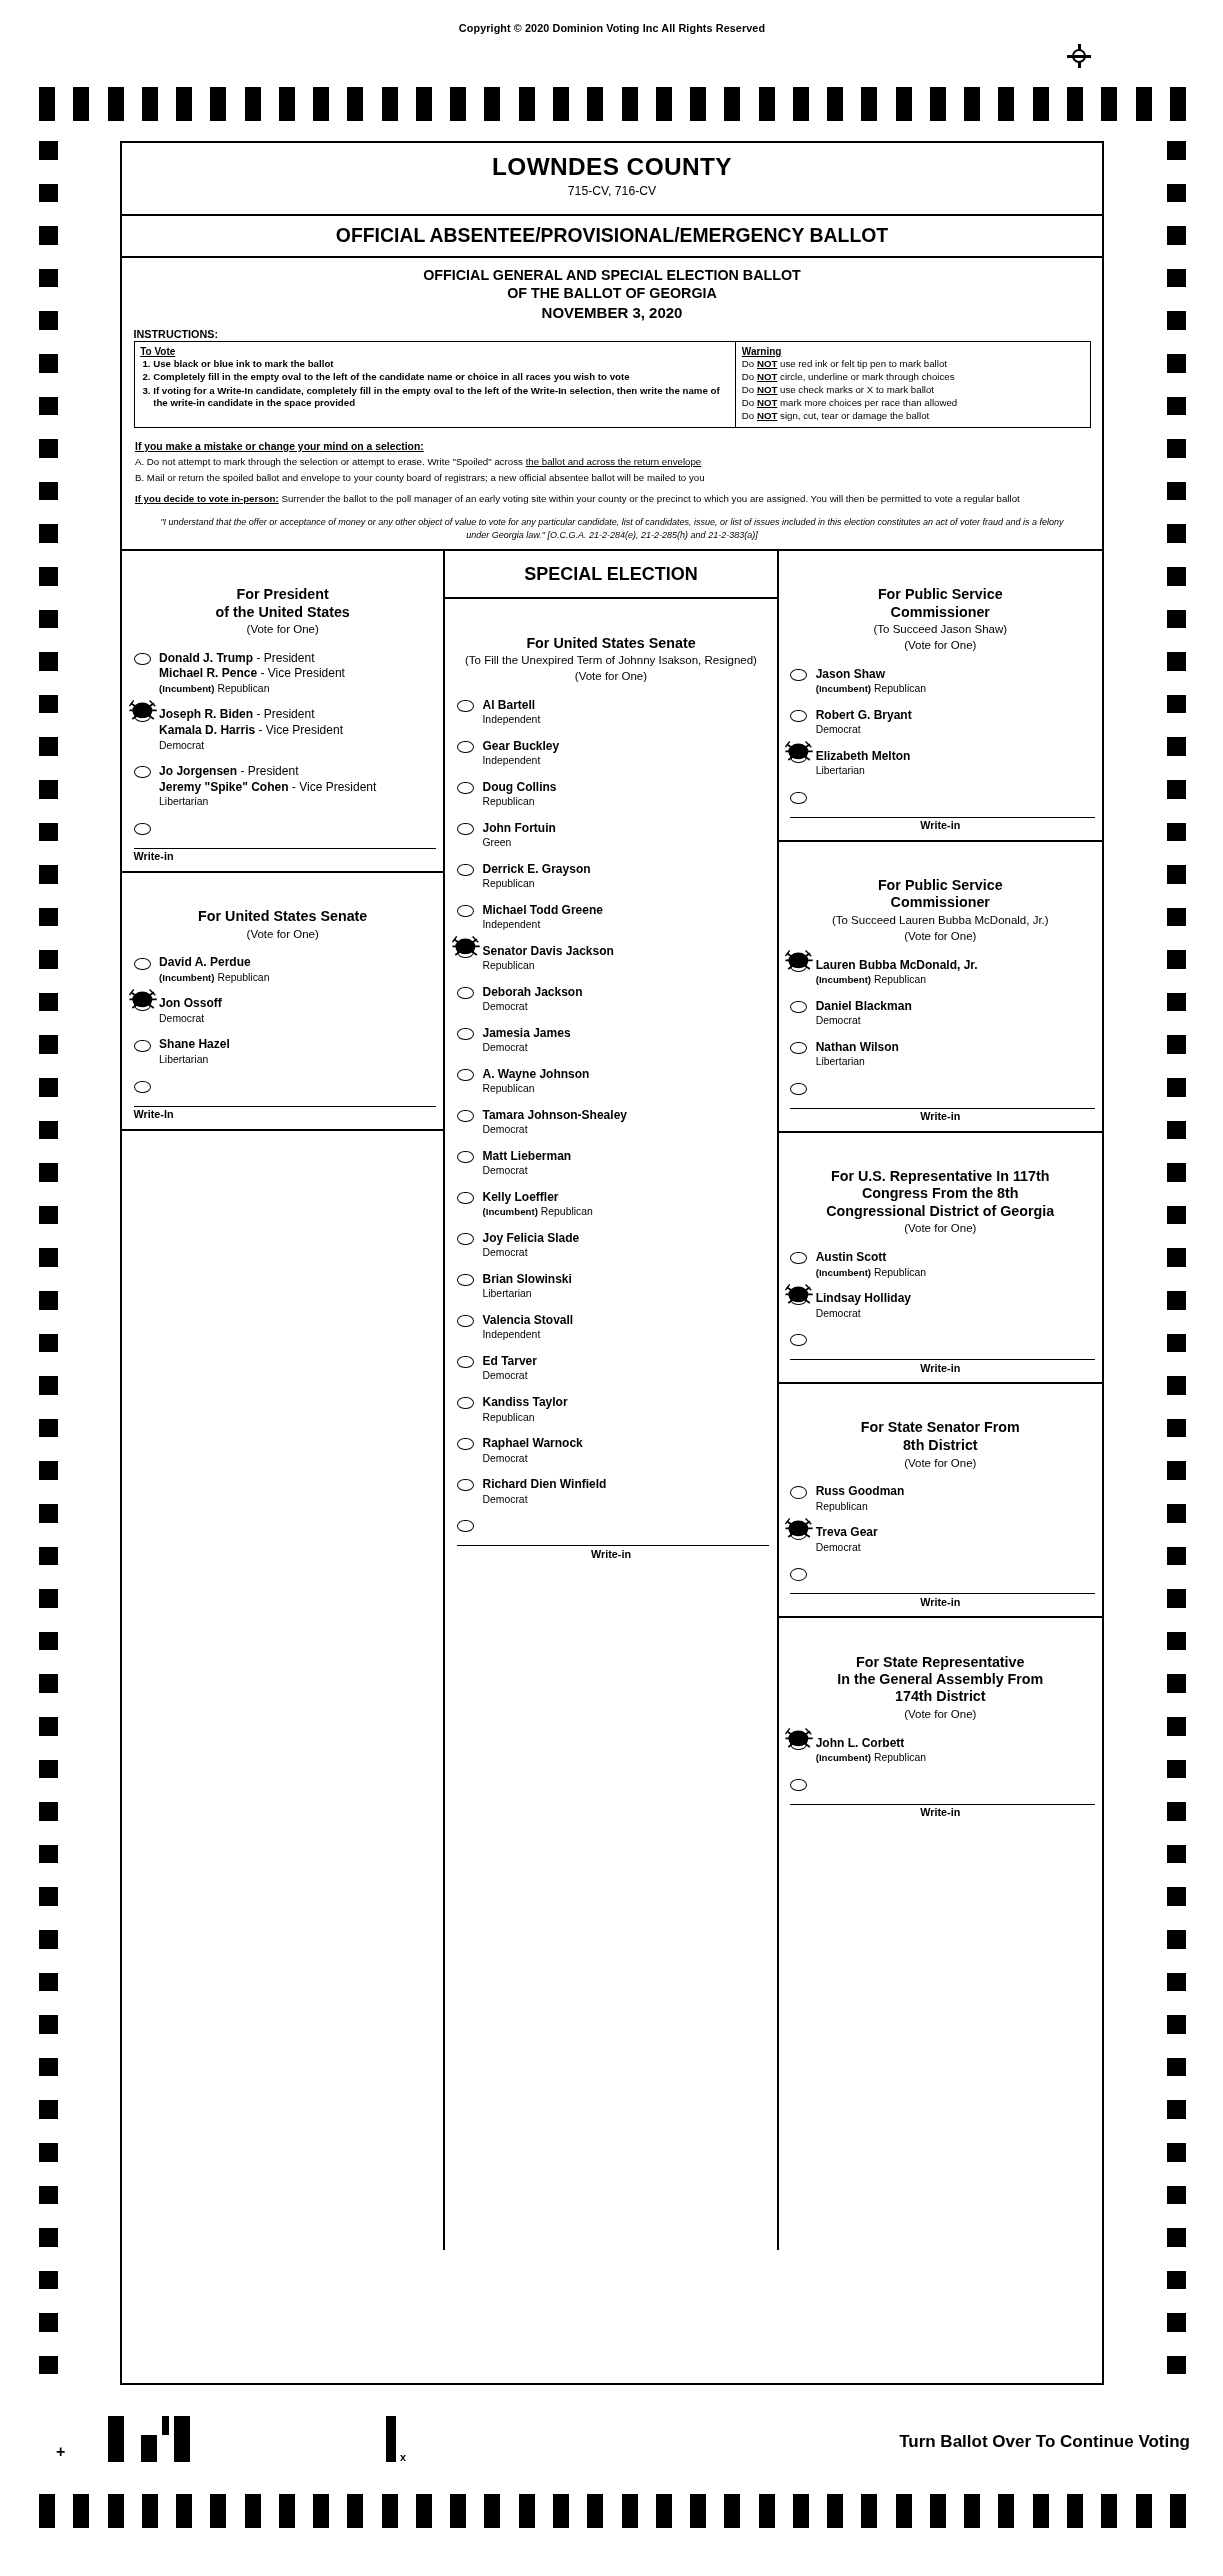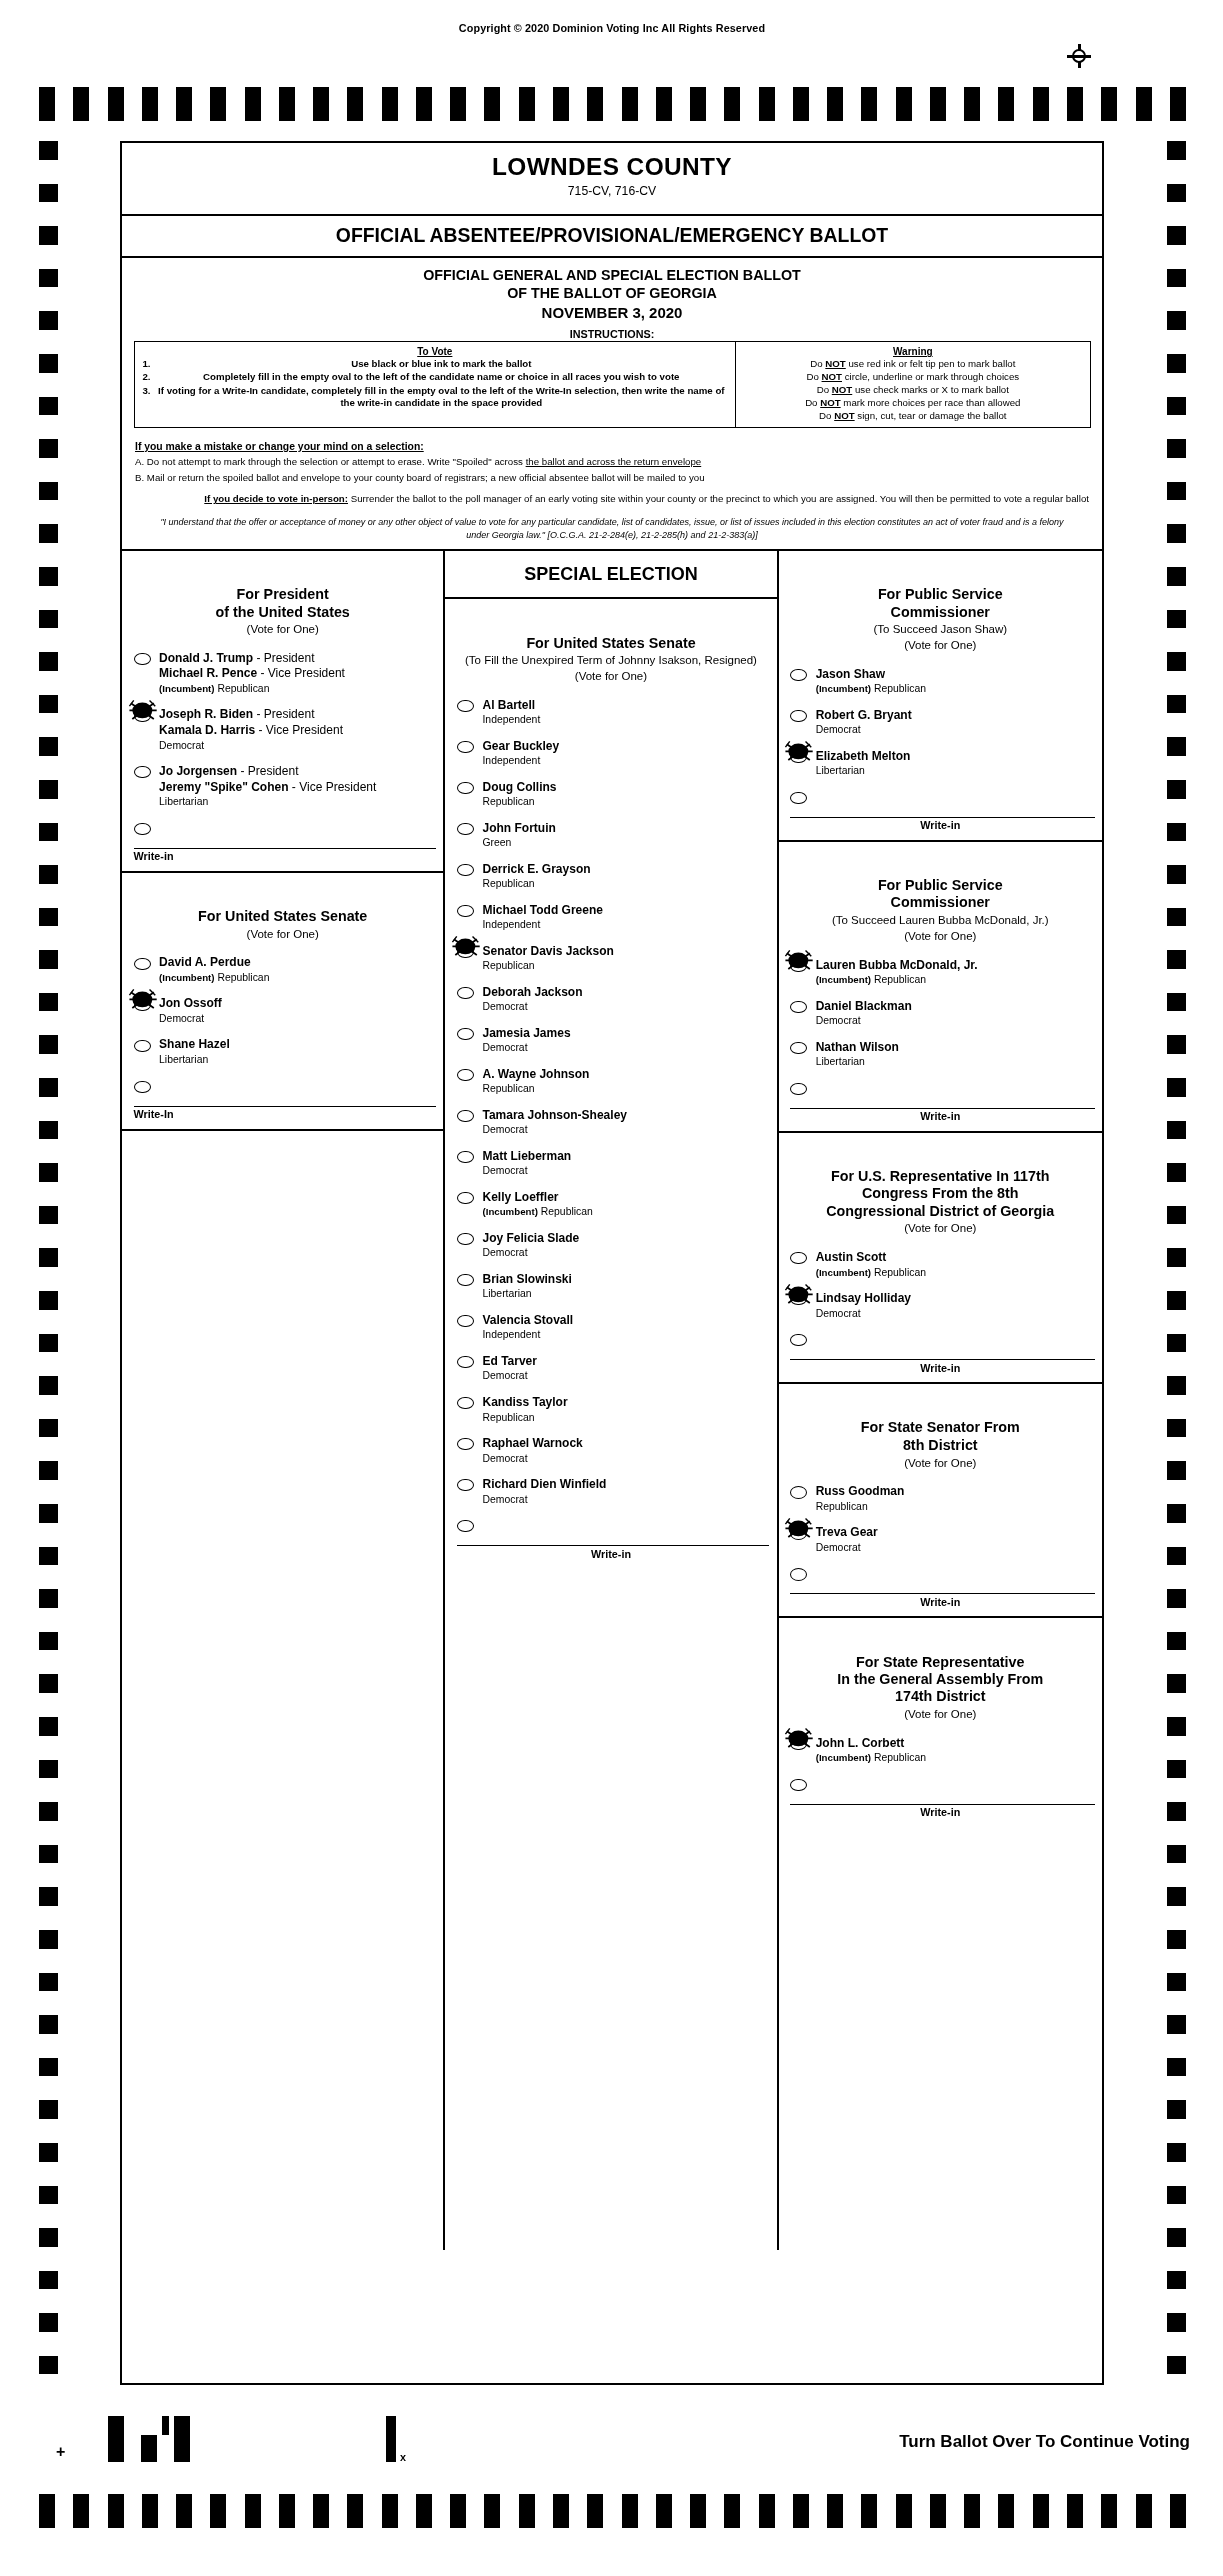--- a/index.html
+++ b/index.html
@@ -55,21 +55,21 @@
   .hdr { border-bottom:2.2px solid #000; padding:10px 0 16px; text-align:center; }
   .hdr h1 { margin:0; font-size:24.4px; font-weight:bold; letter-spacing:0.4px; }
   .hdr .cv { font-size:12.2px; margin-top:2.9px; font-weight:normal; }
   .hdr2 { border-bottom:2.2px solid #000; padding:8.6px 0; text-align:center; }
   .hdr2 h2 { margin:0; font-size:19.4px; font-weight:bold; }
   .hdr3 { padding:8.6px 0 7.2px; text-align:center; }
   .hdr3 .l1, .hdr3 .l2 { font-size:14.3px; font-weight:bold; line-height:1.25; }
   .hdr3 .l3 { font-size:15px; font-weight:bold; margin-top:1.4px; }
 
   
-  .instr-wrap { padding:0 11.5px 5.7px;text-align:center; }
+  .instr-wrap { padding:0 11.5px 5.7px; }
   .instr-title { font-size:10.8px; font-weight:bold; margin-bottom:1.4px; }
   .instr-box { border:1.4px solid #000; display:flex; }
   .instr-left { width:63%; border-right:1.4px solid #000; padding:3.6px 5.7px 5px; }
   .instr-right { width:37%; padding:3.6px 5.7px 5px; }
   .instr-head { font-size:10px; font-weight:bold; text-decoration:underline; }
   .instr-left ol { margin:1.4px 0 0 0; padding:0 0 0 13px; }
   .instr-left li { font-size:9.7px; font-weight:bold; line-height:1.28; margin-bottom:0.7px; }
   .warn-line { font-size:9.7px; line-height:1.34; }
   .warn-line b { text-decoration:underline; }
 
@@ -352,21 +352,21 @@
               <div class="warn-line">Do <b>NOT</b> sign, cut, tear or damage the ballot</div>
             </div>
         </div>
       </div>
     </div>
 
     <div class="notes">
       <div class="h">If you make a mistake or change your mind on a selection:</div>
       <div class="p"><span id="mistake-a">A. Do not attempt to mark through the selection or attempt to erase.  Write "Spoiled" across <span class="u">the ballot and across the return envelope</span></span></div>
       <div class="p">B. Mail or return the spoiled ballot and envelope to your county board of registrars; a new official absentee ballot will be mailed to you</div>
-      <div class="p" style="margin-top:7.2px;text-align:right;">
+      <div class="p" style="margin-top:7.2px;">
         <b class="u">If you decide to vote in-person:</b>
         <span>Surrender the ballot to the poll manager of an early voting site within your county or the precinct to which you are assigned.  You will then be permitted to vote a regular ballot</span>
       </div>
     </div>
 
     <div class="oath">"I understand that the offer or acceptance of money or any other object of value to vote for any particular candidate, list of candidates, issue, or list of issues included in this election constitutes an act of voter fraud and is a felony under Georgia law." [O.C.G.A. 21-2-284(e), 21-2-285(h) and 21-2-383(a)]</div>
 
     <div class="cols">
       <div class="col col1" id="col1">
           <div class="contest">

